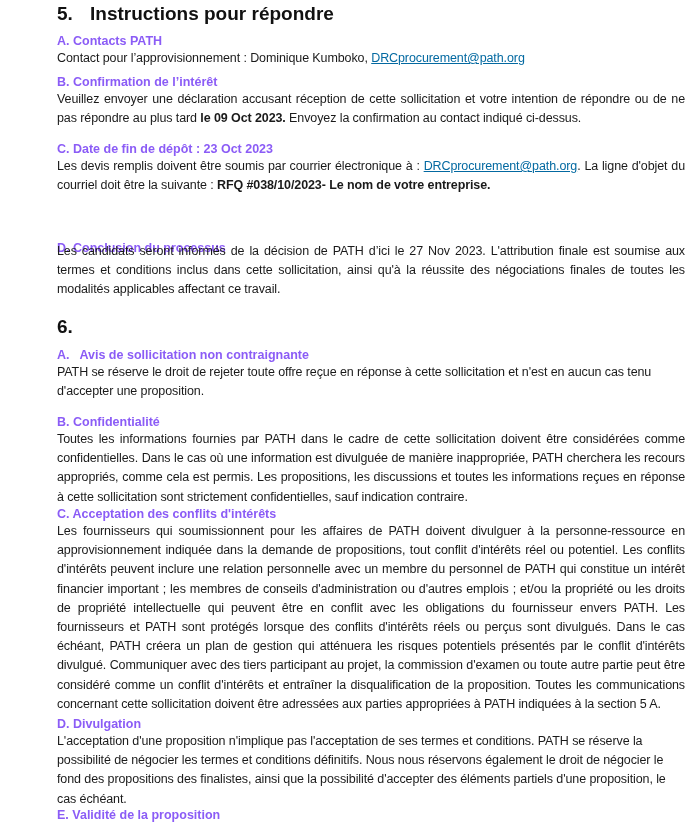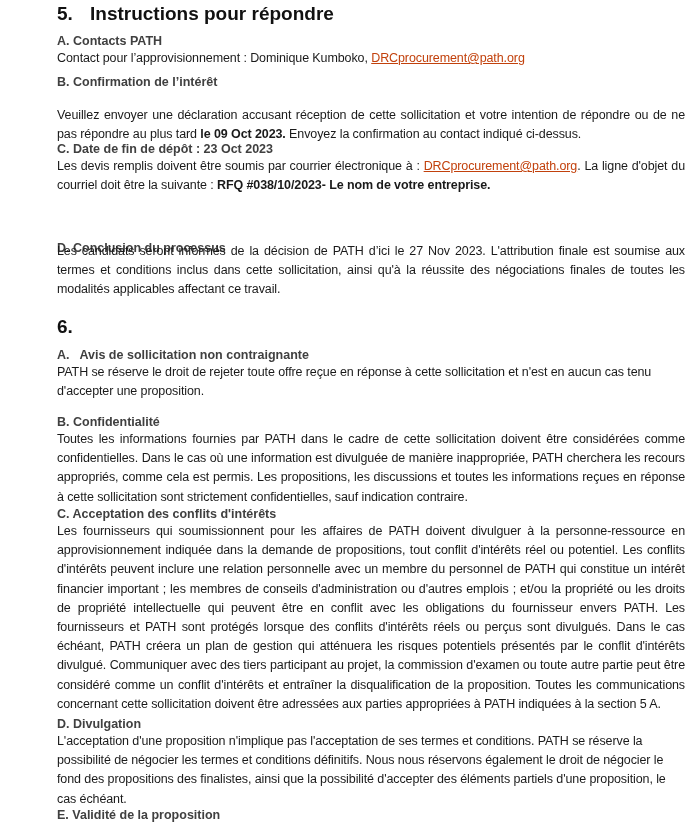--- a/index.html
+++ b/index.html
@@ -7,46 +7,46 @@
     width: 700px; height: 832px; overflow: hidden; position: relative;
     font-family: "Liberation Sans", sans-serif; color: #1a1a1a;
   }
   .page { position: absolute; left: 57px; top: 0; width: 628px; }
   h1 {
     font-size: 19px; font-weight: bold; margin: 0; line-height: 26px;
     display: flex; color: #111;
   }
   h1 .num { width: 33px; display: inline-block; }
   h2 {
-    font-size: 12.5px; font-weight: bold; margin: 0; line-height: 17px; color: #404040;
+    font-size: 12.5px; font-weight: bold; margin: 0; line-height: 17px; color: #8b5cf6;
   }
   p {
     font-size: 12.5px; line-height: 19.2px; margin: 0; text-align: justify;
     letter-spacing: -0.1px;
   }
   p.left { text-align: left; }
-  a.mail { color: #c2410c; text-decoration: underline; }
+  a.mail { color: #0369a1; text-decoration: underline; }
   b { font-weight: bold; }
   .abs { position: absolute; left: 0; width: 628px; }
 </style>
 </head>
 <body>
 
 <div class="page">
 
   <h1 class="abs" style="top:1px;">
     <span class="num">5.</span>
     <span>Instructions pour répondre</span>
   </h1>
 
   <h2 class="abs" style="top:33px;">A. Contacts PATH</h2>
   <p class="abs left" style="top:49px;"><span>Contact pour l’approvisionnement : Dominique Kumboko, </span><a class="mail">DRCprocurement@path.org</a></p>
 
   <h2 class="abs" style="top:74px;">B. Confirmation de l’intérêt</h2>
-  <p class="abs" style="top:90px;margin-top:16px;"><span>Veuillez envoyer une déclaration accusant réception de cette sollicitation et votre intention de répondre ou de ne pas répondre au plus tard </span><b>le 09 Oct 2023.</b><span> Envoyez la confirmation au contact indiqué ci-dessus.</span></p>
+  <p class="abs" style="top:90px;"><span>Veuillez envoyer une déclaration accusant réception de cette sollicitation et votre intention de répondre ou de ne pas répondre au plus tard </span><b>le 09 Oct 2023.</b><span> Envoyez la confirmation au contact indiqué ci-dessus.</span></p>
 
   <h2 class="abs" style="top:141px;">C. Date de fin de dépôt : 23 Oct 2023</h2>
   <p class="abs" style="top:157px;"><span>Les devis remplis doivent être soumis par courrier électronique à :  </span><a class="mail">DRCprocurement@path.org</a><span>. La ligne d'objet du courriel doit être la suivante : </span><b>RFQ #038/10/2023- Le nom de votre entreprise.</b></p>
 
   <h2 class="abs" style="top:240px;">D. Conclusion du processus</h2>
   <p class="abs" style="top:242px;">Les candidats seront informés de la décision de PATH d’ici le 27 Nov 2023. L'attribution finale est soumise aux termes et conditions inclus dans cette sollicitation, ainsi qu'à la réussite des négociations finales de toutes les modalités applicables affectant ce travail.</p>
 
   <h1 class="abs" style="top:314px;">
     <span class="num">6.</span>
   </h1>

